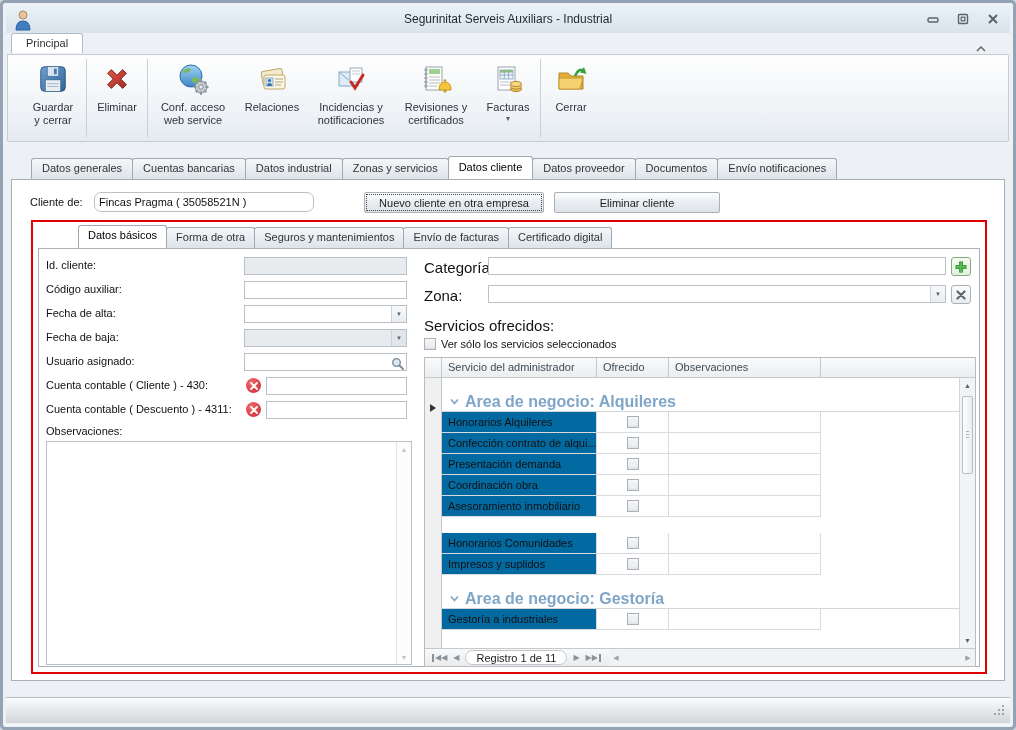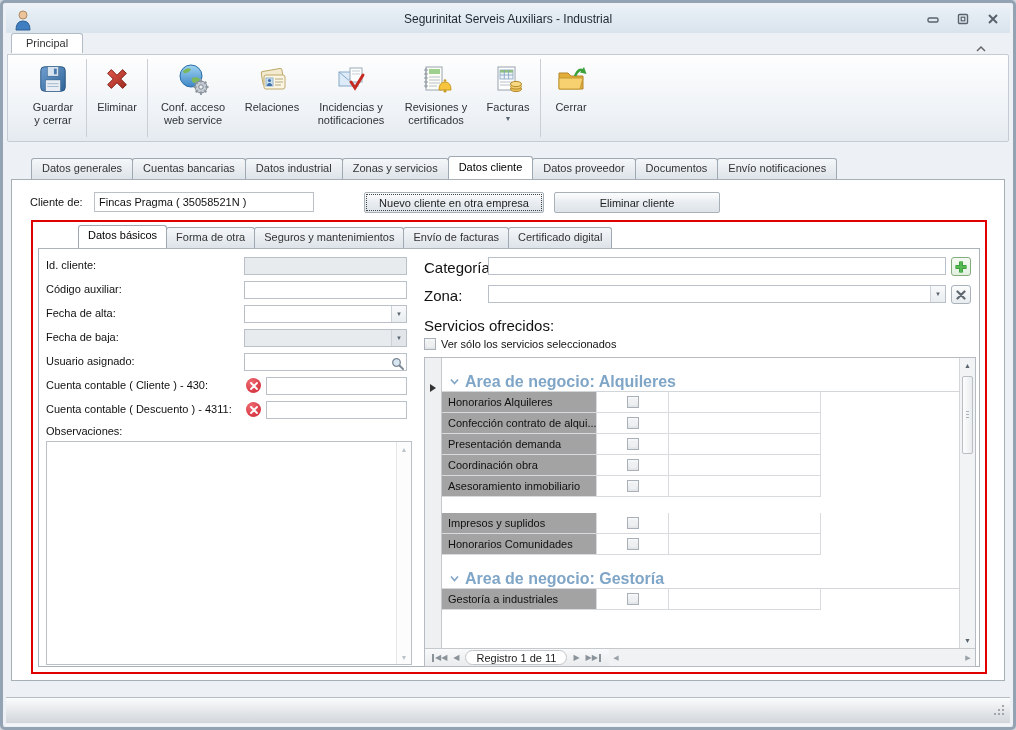--- a/index.html
+++ b/index.html
@@ -23,21 +23,21 @@
   .rsep{width:1px;background:#c9cfd5;margin:2px 2px;}
   
   .main-tabs{position:absolute;left:8px;top:154px;right:8px;height:22px;display:flex;padding-left:20px;align-items:flex-end;}
   .mtab{font-size:11px;color:#333;background:linear-gradient(#f5f7f9,#dde3e9);border:1px solid #9fa9b3;border-bottom:none;border-radius:3px 3px 0 0;padding:3px 10px 4px 10px;margin-right:-1px;height:21px;position:relative;cursor:pointer;}
   .mtab.active{background:#fff;height:23px;z-index:3;padding-top:4px;color:#000;}
   .tab-page{position:absolute;left:8px;right:8px;top:176px;bottom:46px;background:#fff;border:1px solid #a6aeb6;z-index:2;}
   
   .client-row{position:absolute;left:0;top:12px;width:100%;height:22px;}
   .client-row .lbl{position:absolute;left:18px;top:4px;font-size:11px;color:#111;}
   .tbx{border:1px solid #b9c0c7;background:#fff;font-size:11px;font-family:"Liberation Sans",sans-serif;padding:1px 4px;height:20px;color:#111;}
-  .client-input{position:absolute;left:82px;top:0;width:220px;}
+  .client-input{position:absolute;left:82px;top:0;width:220px;border-radius:7px;}
   .pbtn{position:absolute;top:0;height:21px;background:linear-gradient(#fdfdfd,#e9edf1 50%,#dde3e9);border:1px solid #a8b0b8;border-radius:2px;font-size:11px;font-family:"Liberation Sans",sans-serif;color:#222;cursor:pointer;}
   .pbtn.focused{outline:1px dotted #444;outline-offset:-3px;}
   .btn-new{left:352px;width:180px;}
   .btn-del{left:542px;width:166px;}
   
   .red-frame{position:absolute;left:19px;right:17px;top:40px;bottom:6px;border:2px solid #e00000;}
   .sub-tabs{position:absolute;left:5px;top:4px;display:flex;align-items:flex-end;height:22px;padding-left:40px;}
   .stab{font-size:11px;color:#333;background:linear-gradient(#f5f7f9,#dde3e9);border:1px solid #9fa9b3;border-bottom:none;border-radius:3px 3px 0 0;padding:3px 9px 4px 9px;margin-right:-1px;height:21px;cursor:pointer;}
   .stab.active{background:#fff;height:23px;z-index:3;color:#000;}
   .sub-page{position:absolute;left:5px;right:5px;top:26px;bottom:5px;background:#fff;border:1px solid #aab2ba;z-index:2;}
@@ -73,21 +73,21 @@
   .gh-serv{width:155px;}.gh-ofr{width:72px;}.gh-obs{width:152px;}
   .gh-fill{flex:1;border-right:none;}
   .gbody{flex:1;display:flex;overflow:hidden;}
   .gind{width:17px;background:#eef0f2;border-right:1px solid #c6c9cc;position:relative;flex:0 0 auto;}
   .rowptr{position:absolute;left:5px;top:26px;width:0;height:0;border-left:6px solid #333;border-top:4px solid transparent;border-bottom:4px solid transparent;}
   .gmain{flex:1;display:flex;flex-direction:column;}
   .gspacer{flex:0 0 auto;background:#fff;}
   .ggroup{height:20px;display:flex;align-items:center;gap:6px;padding-left:8px;border-bottom:1px solid #d3d6d9;cursor:pointer;flex:0 0 auto;}
   .ggroup .gtxt{font-size:16px;font-weight:bold;color:#7fa5c7;}
   .grow{height:21px;display:flex;flex:0 0 auto;cursor:pointer;}
-  .c-serv{width:155px;background:#a3a3a3;border-right:1px solid #d8dbde;border-bottom:1px solid #d8dbde;font-size:11px;color:#111;padding:4px 0 0 6px;white-space:nowrap;overflow:hidden;}
+  .c-serv{width:155px;background:#0369a1;border-right:1px solid #d8dbde;border-bottom:1px solid #d8dbde;font-size:11px;color:#111;padding:4px 0 0 6px;white-space:nowrap;overflow:hidden;}
   .c-ofr{width:72px;border-right:1px solid #d8dbde;border-bottom:1px solid #d8dbde;display:flex;align-items:center;justify-content:center;background:#fff;}
   .c-obs{width:152px;border-right:1px solid #d8dbde;border-bottom:1px solid #d8dbde;background:#fff;}
   .c-fill{flex:1;background:#fff;}
   .vscroll{width:16px;border-left:1px solid #d4d7da;background:#f2f3f4;position:relative;flex:0 0 auto;}
   .vscroll .sar{position:absolute;left:0;right:0;height:15px;display:flex;align-items:center;justify-content:center;font-size:7px;color:#5a646e;cursor:pointer;}
   .vthumb{position:absolute;left:2px;right:2px;top:18px;height:78px;background:linear-gradient(90deg,#fdfdfd,#e9ecef);border:1px solid #b8bec4;border-radius:2px;cursor:pointer;}
   .vthumb::after{content:"";position:absolute;left:3px;right:3px;top:34px;height:1px;background:#aab1b8;box-shadow:0 3px 0 #aab1b8,0 6px 0 #aab1b8;}
   .gnav{height:18px;flex:0 0 auto;border-top:1px solid #c6c9cc;background:linear-gradient(#f8f9fa,#e9ebed);display:flex;align-items:center;padding-left:3px;}
   .vcr{font-size:8px;color:#8a929a;padding:0 3px;cursor:pointer;display:flex;align-items:center;}
   .vcr .bar{display:inline-block;width:2px;height:8px;background:#8a929a;margin:0 1px;}
@@ -408,20 +408,27 @@
         </span>
 
         <span class="rlabel" style="left:385px;top:68px">Servicios ofrecidos:</span>
 
         <div class="chkrow">
           <span class="cb"></span>
           <span class="txt">Ver sólo los servicios seleccionados</span>
         </div>
 
         <div class="grid">
+          <div class="ghead">
+            <div class="hind"></div>
+            <div class="ghcell gh-serv">Servicio del administrador</div>
+            <div class="ghcell gh-ofr">Ofrecido</div>
+            <div class="ghcell gh-obs">Observaciones</div>
+            <div class="ghcell gh-fill"></div>
+          </div>
 
           <div class="gbody">
             <div class="gind">
               <span class="rowptr"></span>
             </div>
 
             <div class="gmain">
               <div class="gspacer" style="height:14px"></div>
 
               <div class="ggroup">
@@ -469,29 +476,29 @@
                     <span class="cb"></span>
                   </div>
                 <div class="c-obs"></div>
                   <div class="c-fill"></div>
               </div>
 
               <div class="gspacer" style="height:16px"></div>
 
 
               <div class="grow">
+                <div class="c-serv">Honorarios Comunidades</div>
+                <div class="c-ofr">
+                    <span class="cb"></span>
+                  </div>
+                <div class="c-obs"></div>
+                  <div class="c-fill"></div>
+              </div>
+              <div class="grow">
                 <div class="c-serv">Impresos y suplidos</div>
-                <div class="c-ofr">
-                    <span class="cb"></span>
-                  </div>
-                <div class="c-obs"></div>
-                  <div class="c-fill"></div>
-              </div>
-              <div class="grow">
-                <div class="c-serv">Honorarios Comunidades</div>
                 <div class="c-ofr">
                     <span class="cb"></span>
                   </div>
                 <div class="c-obs"></div>
                   <div class="c-fill"></div>
               </div>
 
               <div class="gspacer" style="height:14px"></div>
 
               <div class="ggroup">

